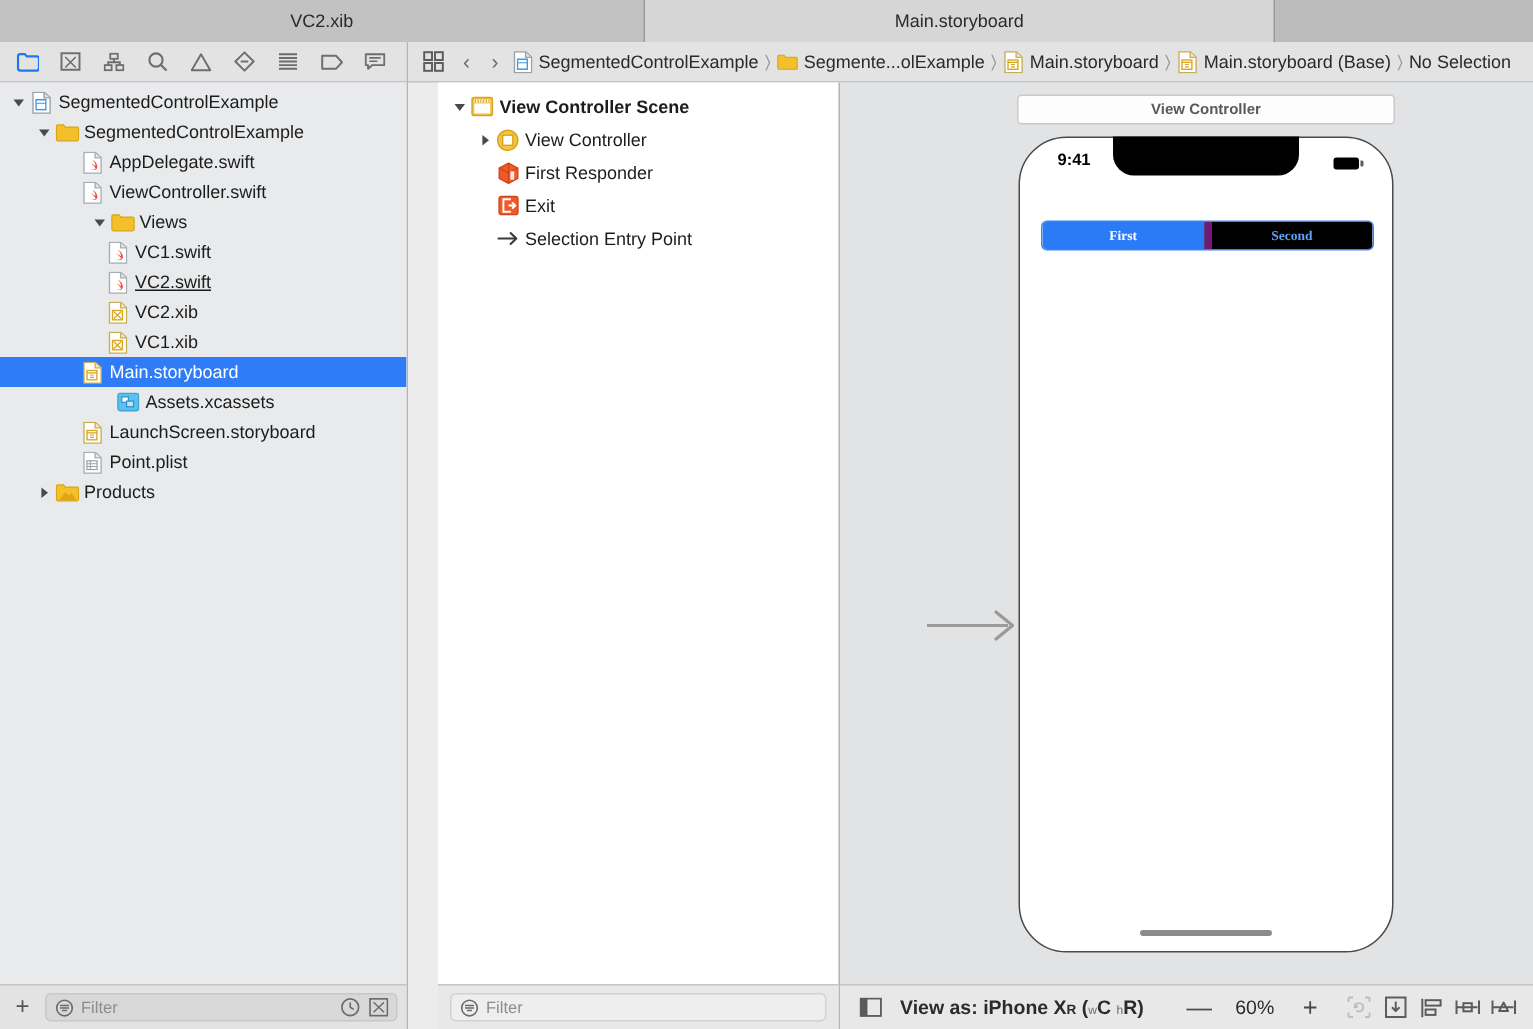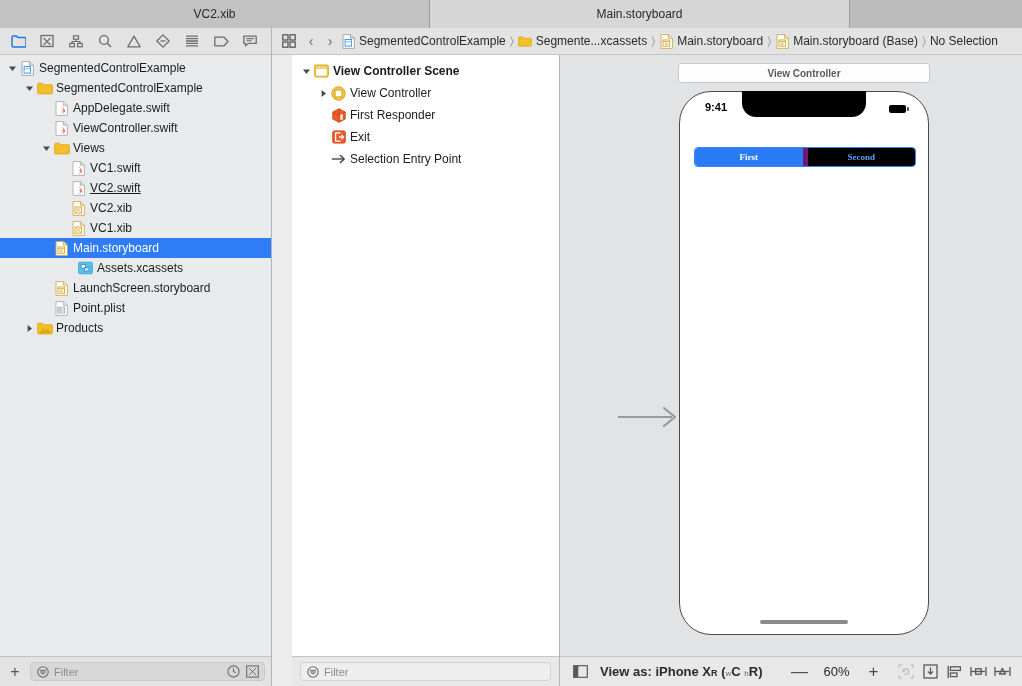--- a/index.html
+++ b/index.html
@@ -252,21 +252,21 @@
             <span class="tw"></span>
             <span class="ficon">
               <svg width="13" height="15" viewBox="0 0 13 15">
                 <path d="M1 .6h7.6L12.4 4v10.4H1z" fill="#fff" stroke="#a8adb3" stroke-width=".9"></path>
                 <path d="M8.4.8v3.4h3.6" fill="#e2e5e8" stroke="#a8adb3" stroke-width=".9"></path>
                 <path d="M4 11.6c1.6.9 3.6.7 4.8-.3-.9-1.5-2.6-2.8-3.6-3.4 1.1.4 2.6 1.3 3.3 1.9.4-1.3-.6-3-2-4.4 1.7 1 3.2 2.6 3.4 4.4.3 1.5-.9 2.5-2.4 2.6-1.3.1-2.6-.4-3.5-.8z" fill="#f05138"></path>
               </svg>
             </span>
             <span>ViewController.swift</span>
           </div>
-          <div class="row" style="padding-left: 40px;">
+          <div class="row" style="padding-left: 60px;">
             <span class="tw">
               <svg width="9" height="9" viewBox="0 0 9 9">
                 <path d="M1 2.4h7L4.5 7z" fill="#4a4a4a"></path>
               </svg>
             </span>
             <span class="ficon">
               <svg width="16" height="13" viewBox="0 0 16 13">
                 <path d="M.6 2.2a1 1 0 0 1 1-1h3.7l1.3 1.5h7.8a1 1 0 0 1 1 1v7.2a1 1 0 0 1-1 1H1.6a1 1 0 0 1-1-1z" fill="#f3c02c" stroke="#d6a615" stroke-width=".8"></path>
               </svg>
             </span>
@@ -435,21 +435,21 @@
               </span>
               <span>SegmentedControlExample</span>
             </span>
             <span class="chev">〉</span>
             <span class="crumb">
               <span class="crumb-ic">
                 <svg width="16" height="13" viewBox="0 0 16 13">
                   <path d="M.6 2.2a1 1 0 0 1 1-1h3.7l1.3 1.5h7.8a1 1 0 0 1 1 1v7.2a1 1 0 0 1-1 1H1.6a1 1 0 0 1-1-1z" fill="#f3c02c" stroke="#d6a615" stroke-width=".8"></path>
                 </svg>
               </span>
-              <span>Segmente...xcassets</span>
+              <span>Segmente...olExample</span>
             </span>
             <span class="chev">〉</span>
             <span class="crumb">
               <span class="crumb-ic">
                 <svg width="13" height="15" viewBox="0 0 13 15">
                   <path d="M1 .6h7.6L12.4 4v10.4H1z" fill="#fff" stroke="#c9ad55" stroke-width=".9"></path>
                   <path d="M8.4.8v3.4h3.6" fill="#f3e9c8" stroke="#c9ad55" stroke-width=".9"></path>
                   <rect x="3" y="6" width="6.6" height="6.2" fill="none" stroke="#d9a520" stroke-width=".9"></rect>
                   <path d="M3 7.6h6.6" stroke="#d9a520" stroke-width=".8"></path>
                   <path d="M5 9h2.6M5 10.6h2.6" stroke="#d9a520" stroke-width=".8"></path>

